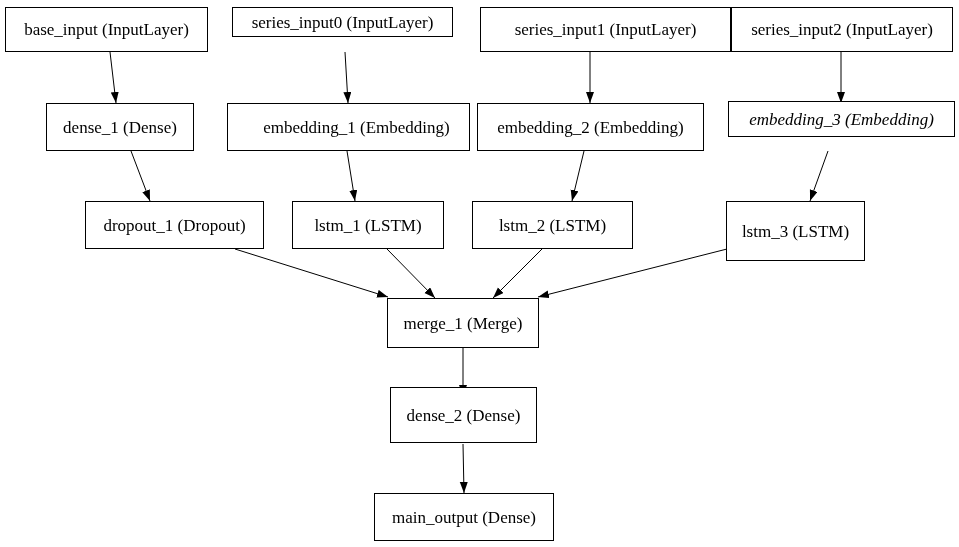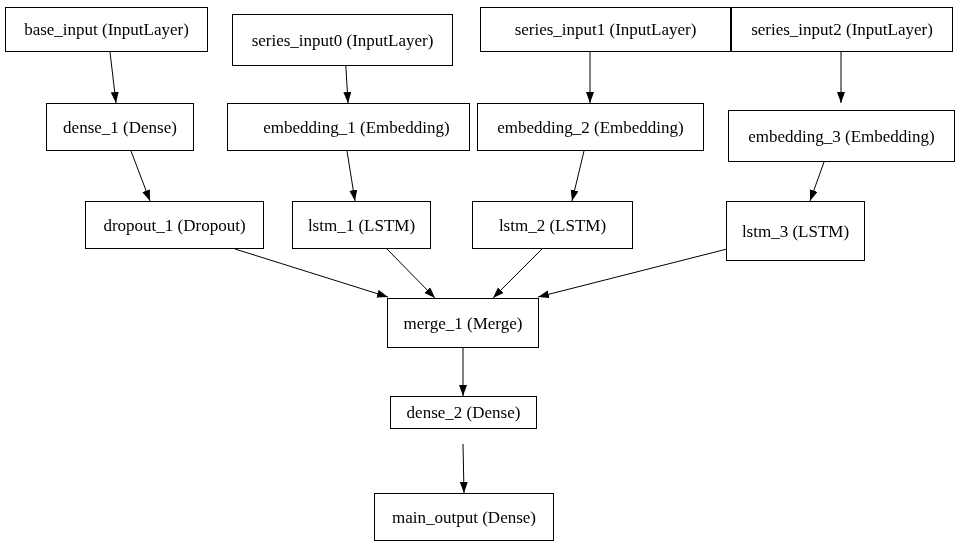--- a/index.html
+++ b/index.html
@@ -64,56 +64,56 @@
         <line x1="542" y1="249" x2="493" y2="298" stroke="#000000" marker-end="url(#arrow)"></line>
         <line x1="727" y1="249" x2="538" y2="297" stroke="#000000" marker-end="url(#arrow)"></line>
         <line x1="463" y1="346" x2="463" y2="396" stroke="#000000" marker-end="url(#arrow)"></line>
         <line x1="463" y1="444" x2="464" y2="493" stroke="#000000" marker-end="url(#arrow)"></line>
       </g>
   </svg>
   <div>
       <div class="node" style="left: 5px; top: 7px; width: 203px; height: 45px;">
         <span>base_input (InputLayer)</span>
       </div>
-      <div class="node" style="left: 232px; top: 14px; width: 221px; height: 52px;">
+      <div class="node" style="left: 232px; top: 7px; width: 221px; height: 30px;">
         <span>series_input0 (InputLayer)</span>
       </div>
       <div class="node" style="left: 480px; top: 7px; width: 251px; height: 45px;">
         <span>series_input1 (InputLayer)</span>
       </div>
       <div class="node" style="left: 731px; top: 7px; width: 222px; height: 45px;">
         <span>series_input2 (InputLayer)</span>
       </div>
       <div class="node" style="left: 46px; top: 103px; width: 148px; height: 48px;">
         <span>dense_1 (Dense)</span>
       </div>
       <div class="node" style="left: 227px; top: 103px; width: 243px; height: 48px; padding-left: 16px;">
         <span>embedding_1 (Embedding)</span>
       </div>
       <div class="node" style="left: 477px; top: 103px; width: 227px; height: 48px;">
         <span>embedding_2 (Embedding)</span>
       </div>
-      <div class="node" style="left: 728px; top: 110px; width: 227px; height: 52px;">
+      <div class="node" style="left: 728px; top: 101px; width: 227px; height: 36px; font-style: italic;">
         <span>embedding_3 (Embedding)</span>
       </div>
       <div class="node" style="left: 85px; top: 201px; width: 179px; height: 48px;">
         <span>dropout_1 (Dropout)</span>
       </div>
-      <div class="node" style="left: 292px; top: 201px; width: 139px; height: 48px;">
+      <div class="node" style="left: 292px; top: 201px; width: 152px; height: 48px;">
         <span>lstm_1 (LSTM)</span>
       </div>
       <div class="node" style="left: 472px; top: 201px; width: 161px; height: 48px;">
         <span>lstm_2 (LSTM)</span>
       </div>
       <div class="node" style="left: 726px; top: 201px; width: 139px; height: 60px;">
         <span>lstm_3 (LSTM)</span>
       </div>
       <div class="node" style="left: 387px; top: 298px; width: 152px; height: 50px;">
         <span>merge_1 (Merge)</span>
       </div>
-      <div class="node" style="left: 390px; top: 396px; width: 147px; height: 33px;">
+      <div class="node" style="left: 390px; top: 387px; width: 147px; height: 56px;">
         <span>dense_2 (Dense)</span>
       </div>
       <div class="node" style="left: 374px; top: 493px; width: 180px; height: 48px;">
         <span>main_output (Dense)</span>
       </div>
     </div>
 </div>
 
 </body></html>

